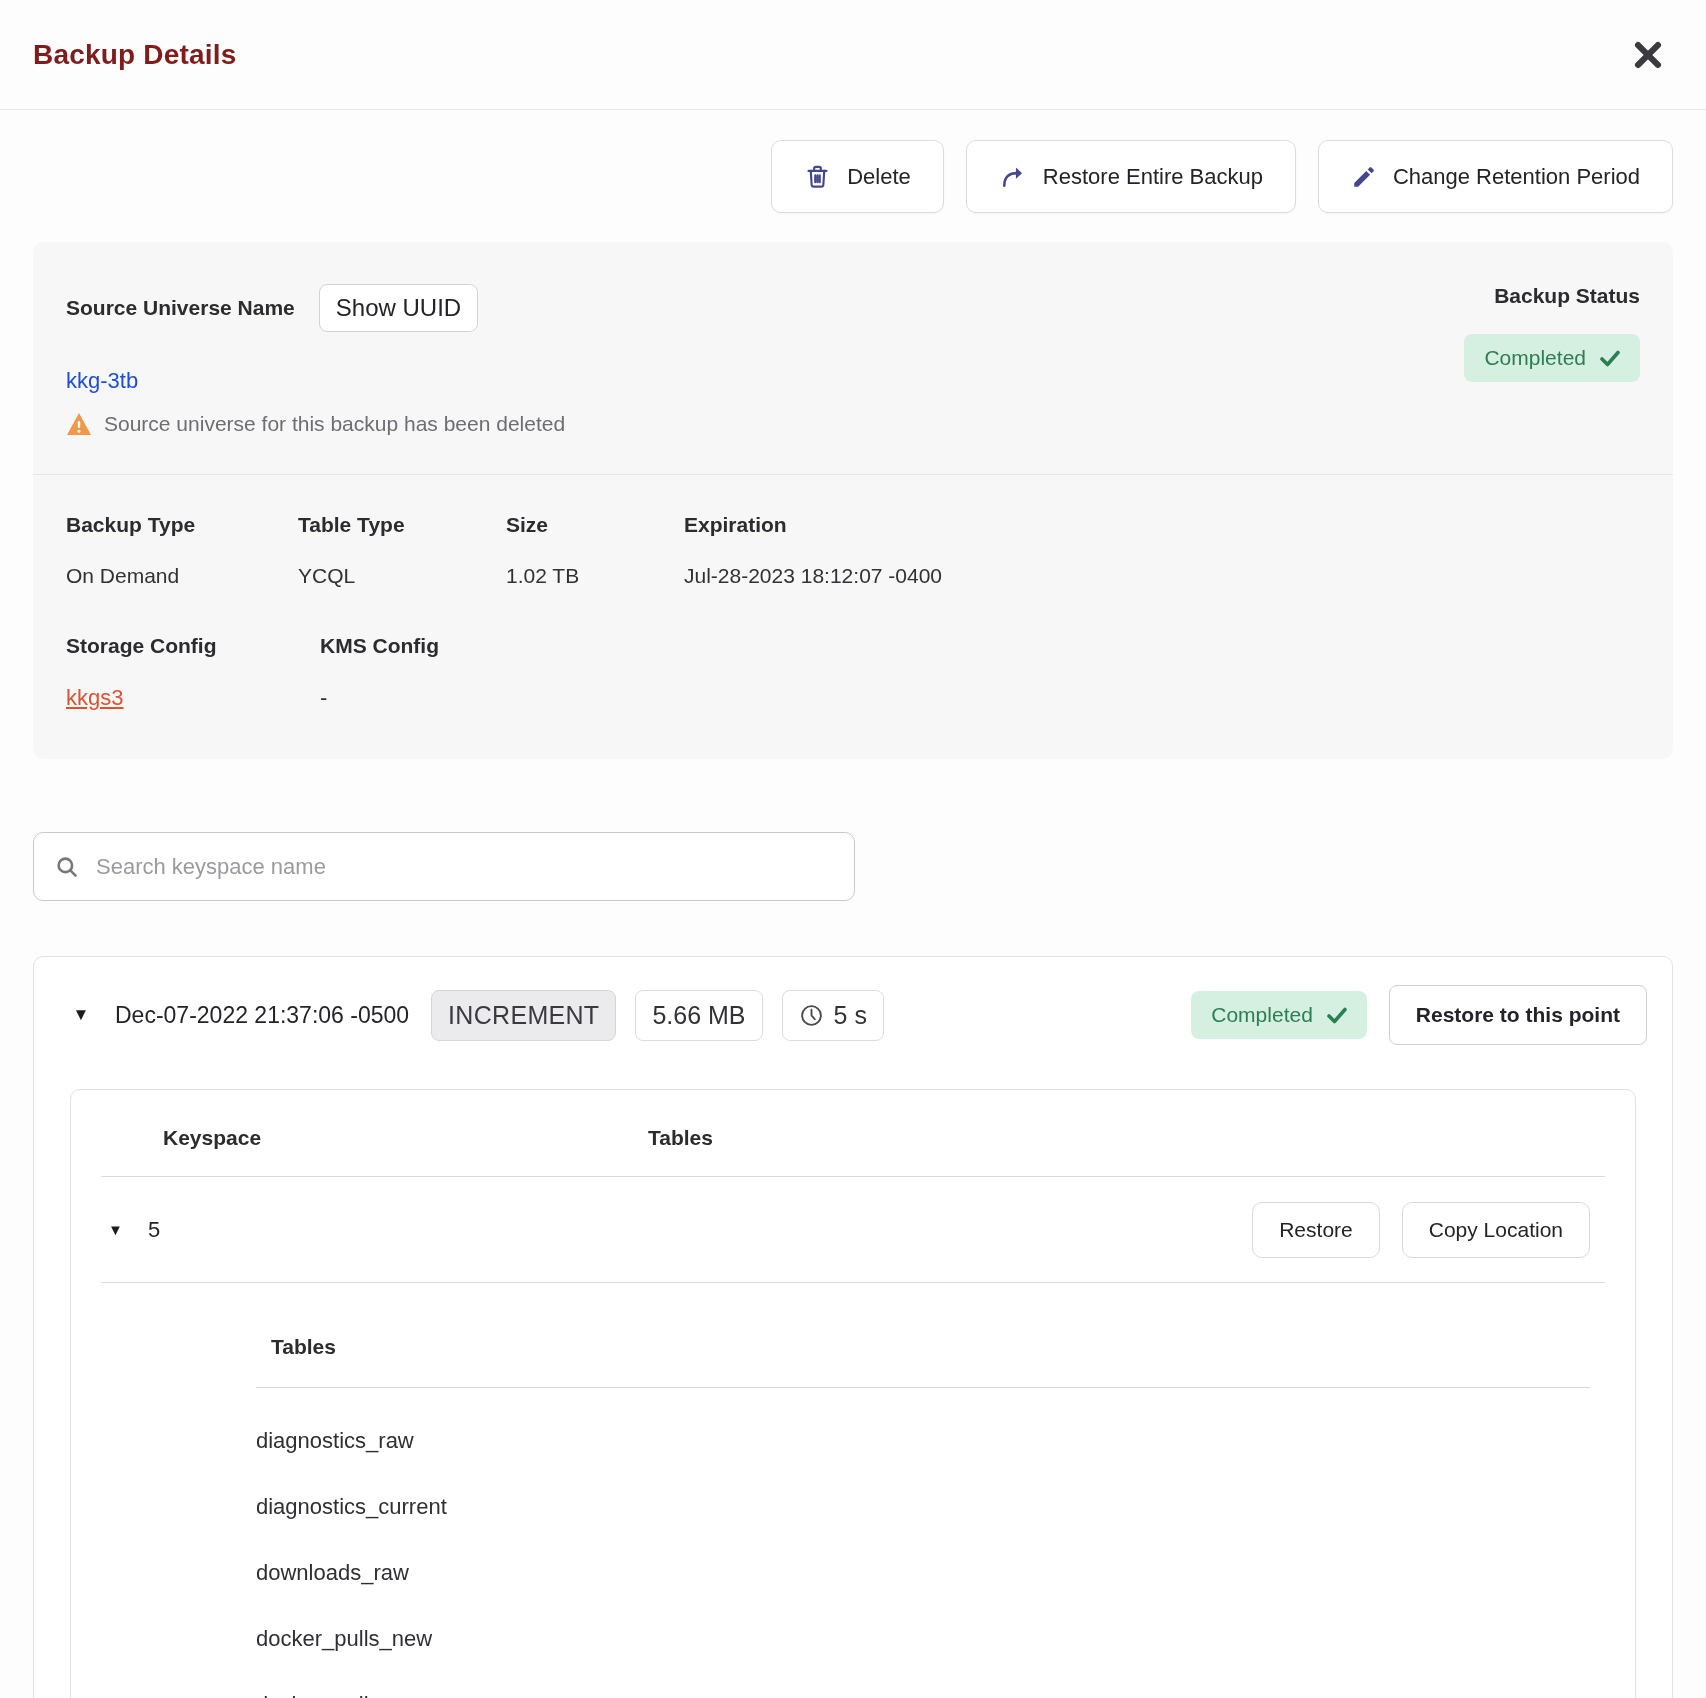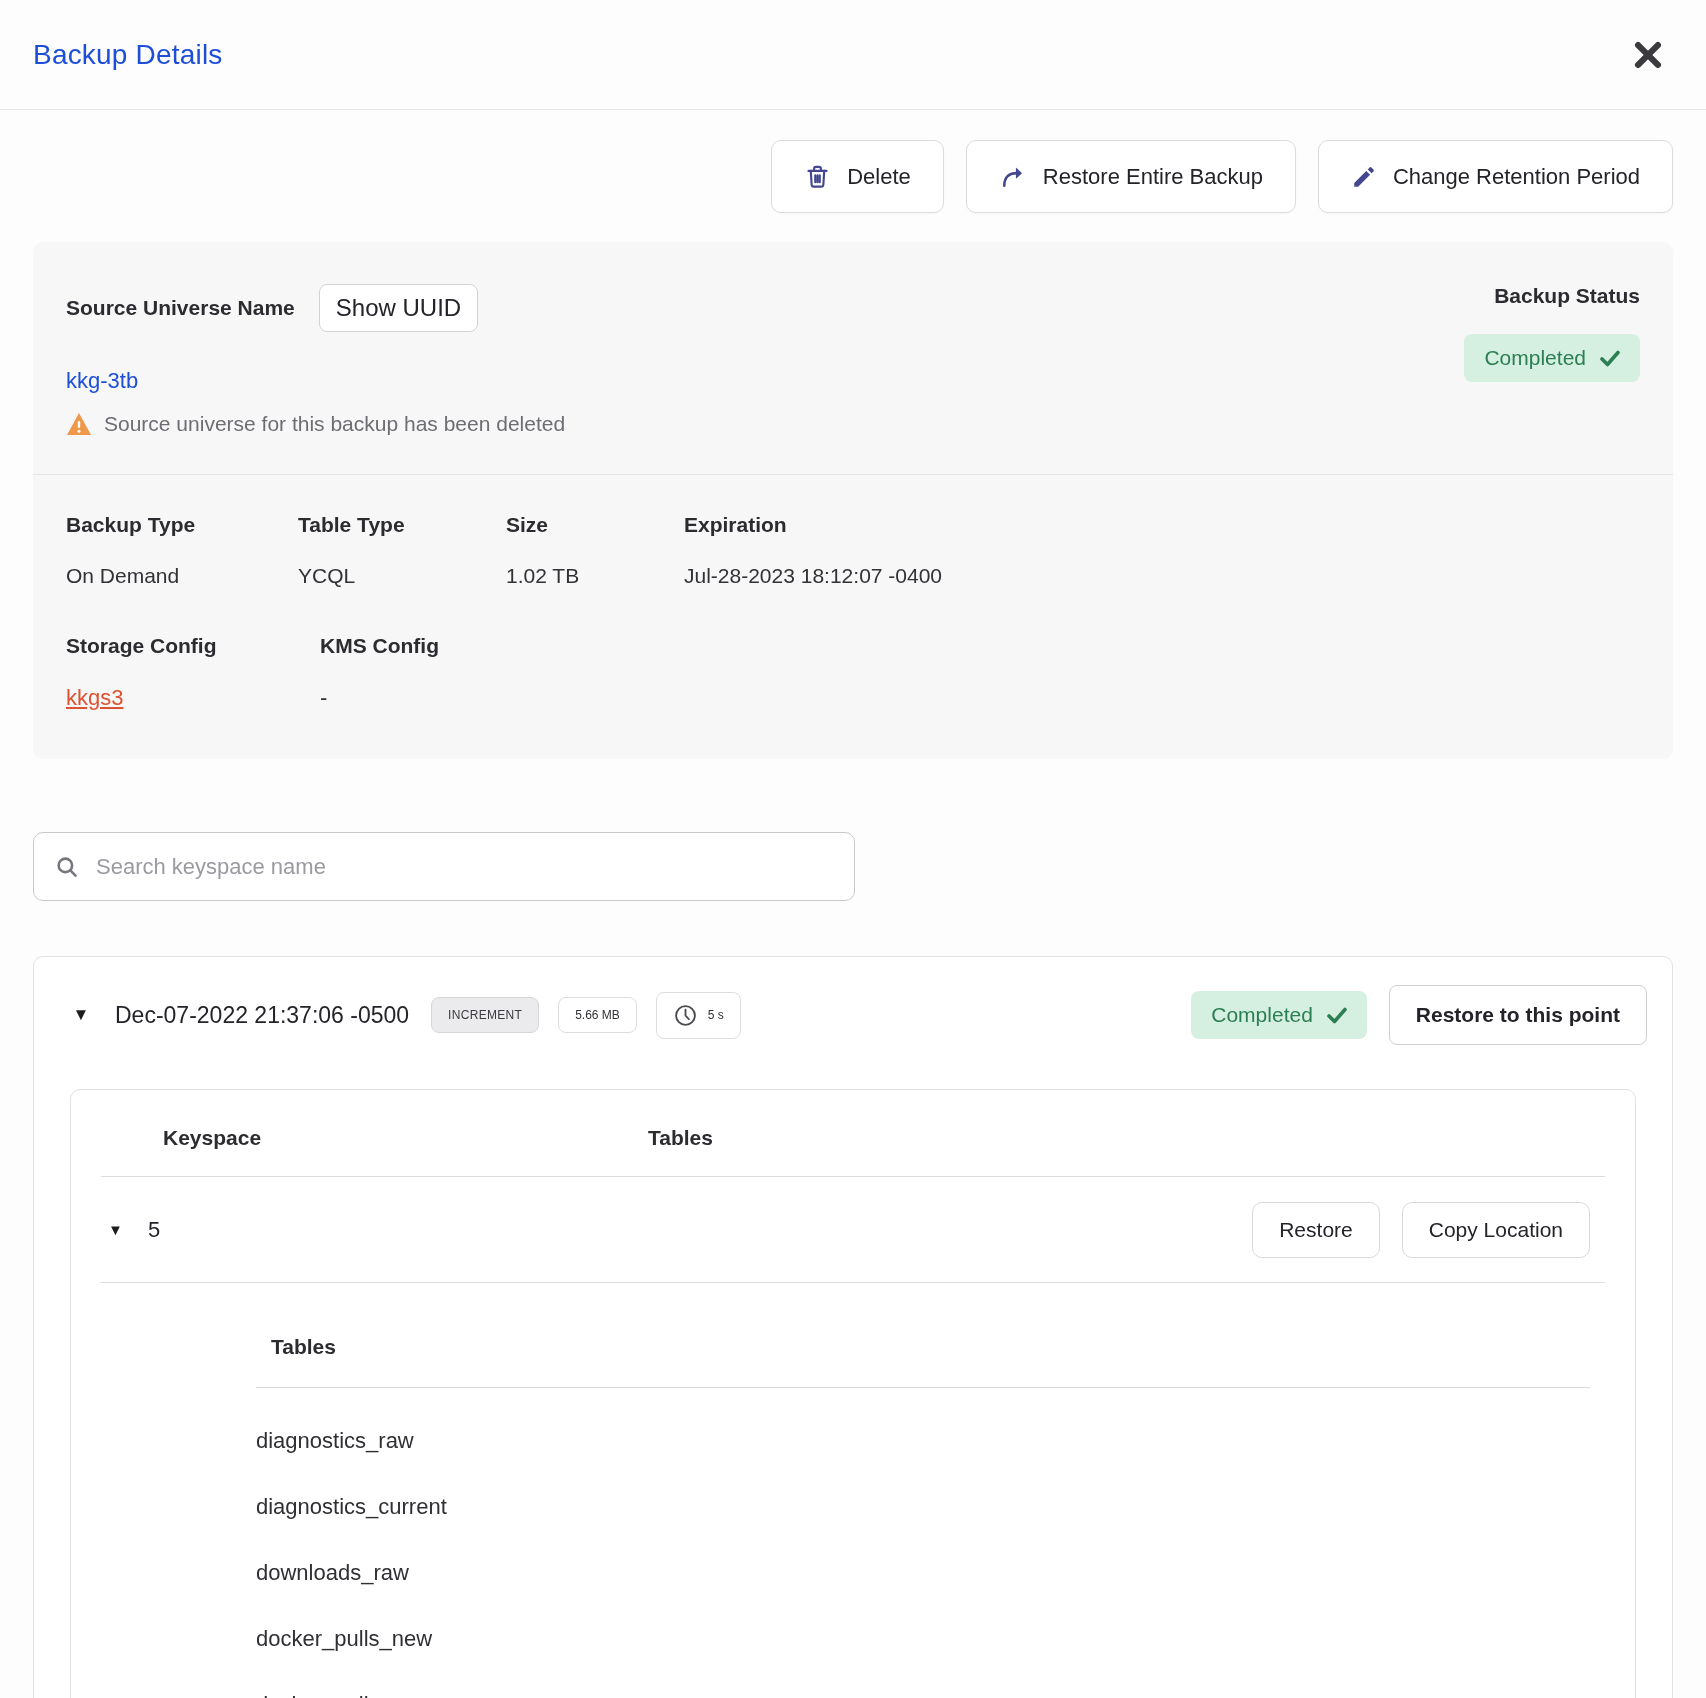--- a/index.html
+++ b/index.html
@@ -2,21 +2,21 @@
 <html><head>
 <meta charset="utf-8">
 <style>
   * { margin:0; padding:0; box-sizing:border-box; }
   html,body { width:1706px; height:1698px; overflow:hidden; background:#fdfdfd;
     font-family:"Liberation Sans", sans-serif; color:#232329; }
 
   
   .modal-header { height:110px; display:flex; align-items:center; justify-content:space-between;
     padding:0 36px 0 33px; border-bottom:1px solid #e6e6e8; background:#fdfdfd; }
-  .modal-title { font-size:28px; font-weight:normal; color:#1d4ed8; letter-spacing:.2px; }
+  .modal-title { font-size:28px; font-weight:bold; color:#7f1d1d; letter-spacing:.2px; }
   .close-btn { width:44px; height:44px; display:flex; align-items:center; justify-content:center;
     cursor:pointer; background:none; border:none; }
 
   .content { padding:0 33px; }
 
   
   .actions-row { margin-top:30px; display:flex; justify-content:flex-end; gap:22px; }
   .action-btn { height:73px; display:flex; align-items:center; gap:16px; padding:0 32px;
     background:#fff; border:1px solid #dcdcdf; border-radius:10px; font-size:22px; color:#232329;
     cursor:pointer; box-shadow:0 1px 2px rgba(0,0,0,.03); font-family:inherit; }
@@ -51,21 +51,21 @@
     font-family:inherit; background:transparent; }
   .search-box input::placeholder { color:#9a9aa1; }
 
   
   .inc-card { margin-top:55px; border:1px solid #e2e2e5; border-radius:10px; background:#fff;
     height:900px; }
   .inc-header { display:flex; align-items:center; padding:28px 25px 26px 25px; }
   .caret-btn { background:none; border:none; width:44px; height:36px; font-size:17px; color:#1c1c1f;
     cursor:pointer; text-align:center; }
   .inc-time { font-size:23px; color:#232329; margin:0 22px 0 12px; }
-  .chip { display:inline-flex; align-items:center; gap:10px; border-radius:8px; font-size:12px;
+  .chip { display:inline-flex; align-items:center; gap:10px; border-radius:8px; font-size:25px;
     padding:10px 16px; margin-right:19px; }
   .chip-increment { background:#ebebed; border:1px solid #d6d6d9; color:#3a393f; letter-spacing:.3px; }
   .chip-plain { background:#fff; border:1px solid #dddde0; color:#313136; }
   .inc-spacer { flex:1; }
   .restore-point-btn { background:#fff; border:1px solid #cfcfd3; border-radius:8px; padding:17px 26px;
     font-size:21px; font-weight:bold; color:#232329; cursor:pointer; margin-left:22px; font-family:inherit; }
 
   
   .ks-card { margin:18px 36px 0 36px; border:1px solid #e2e2e5; border-radius:10px; background:#fff;
     height:760px; overflow:hidden; }

